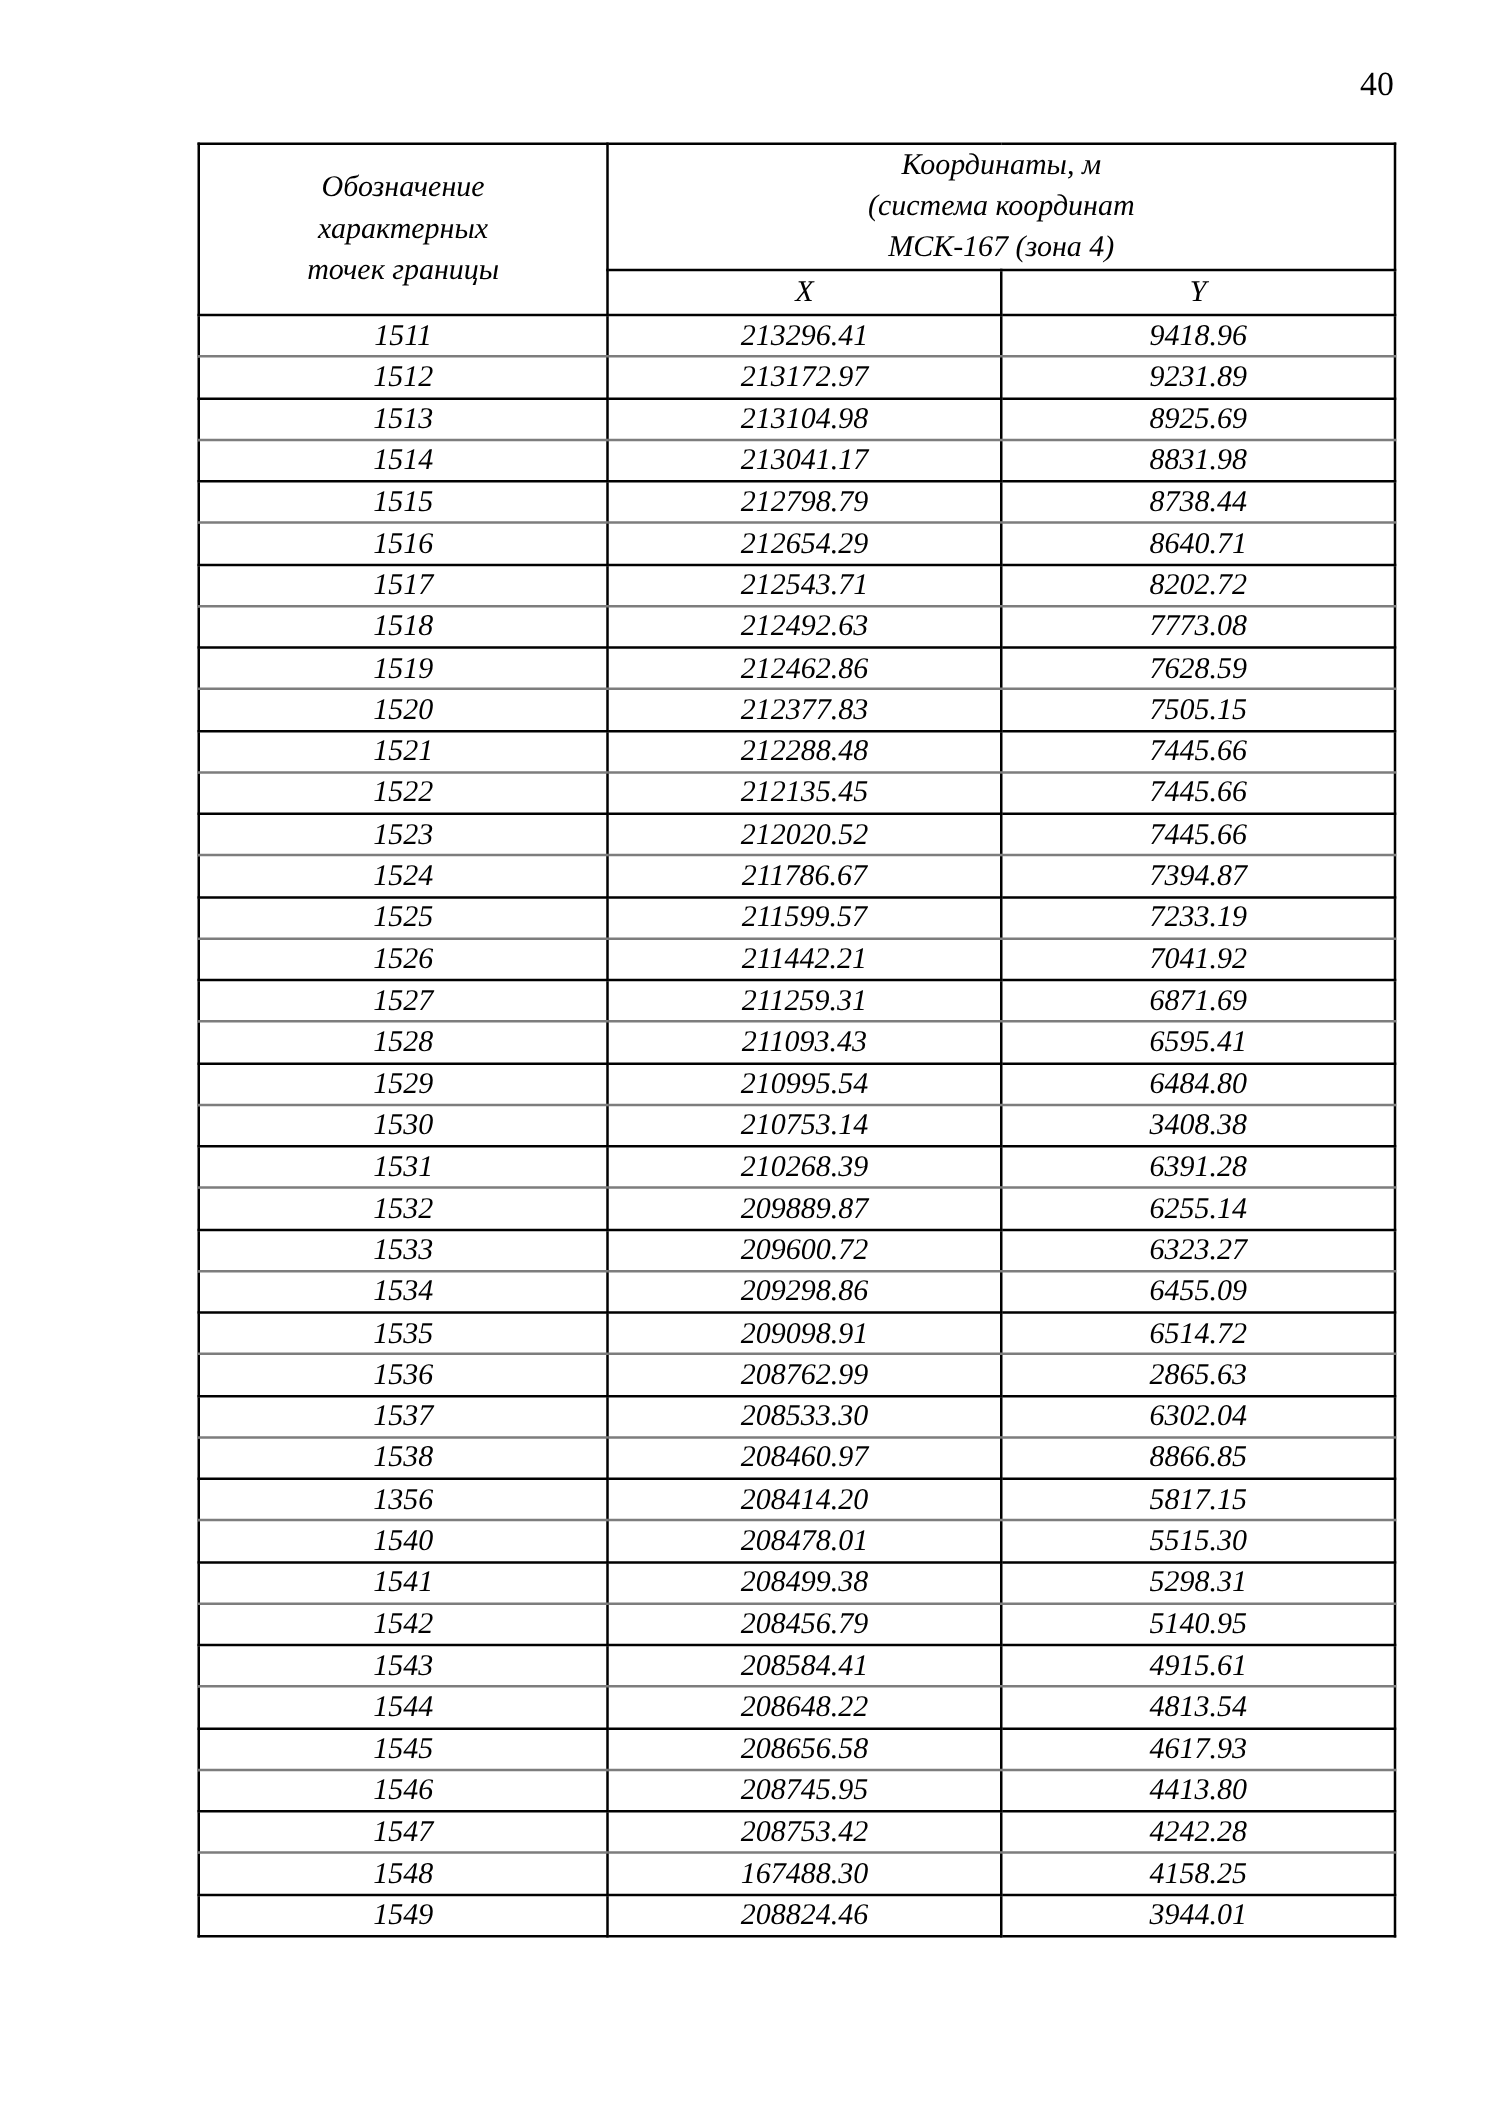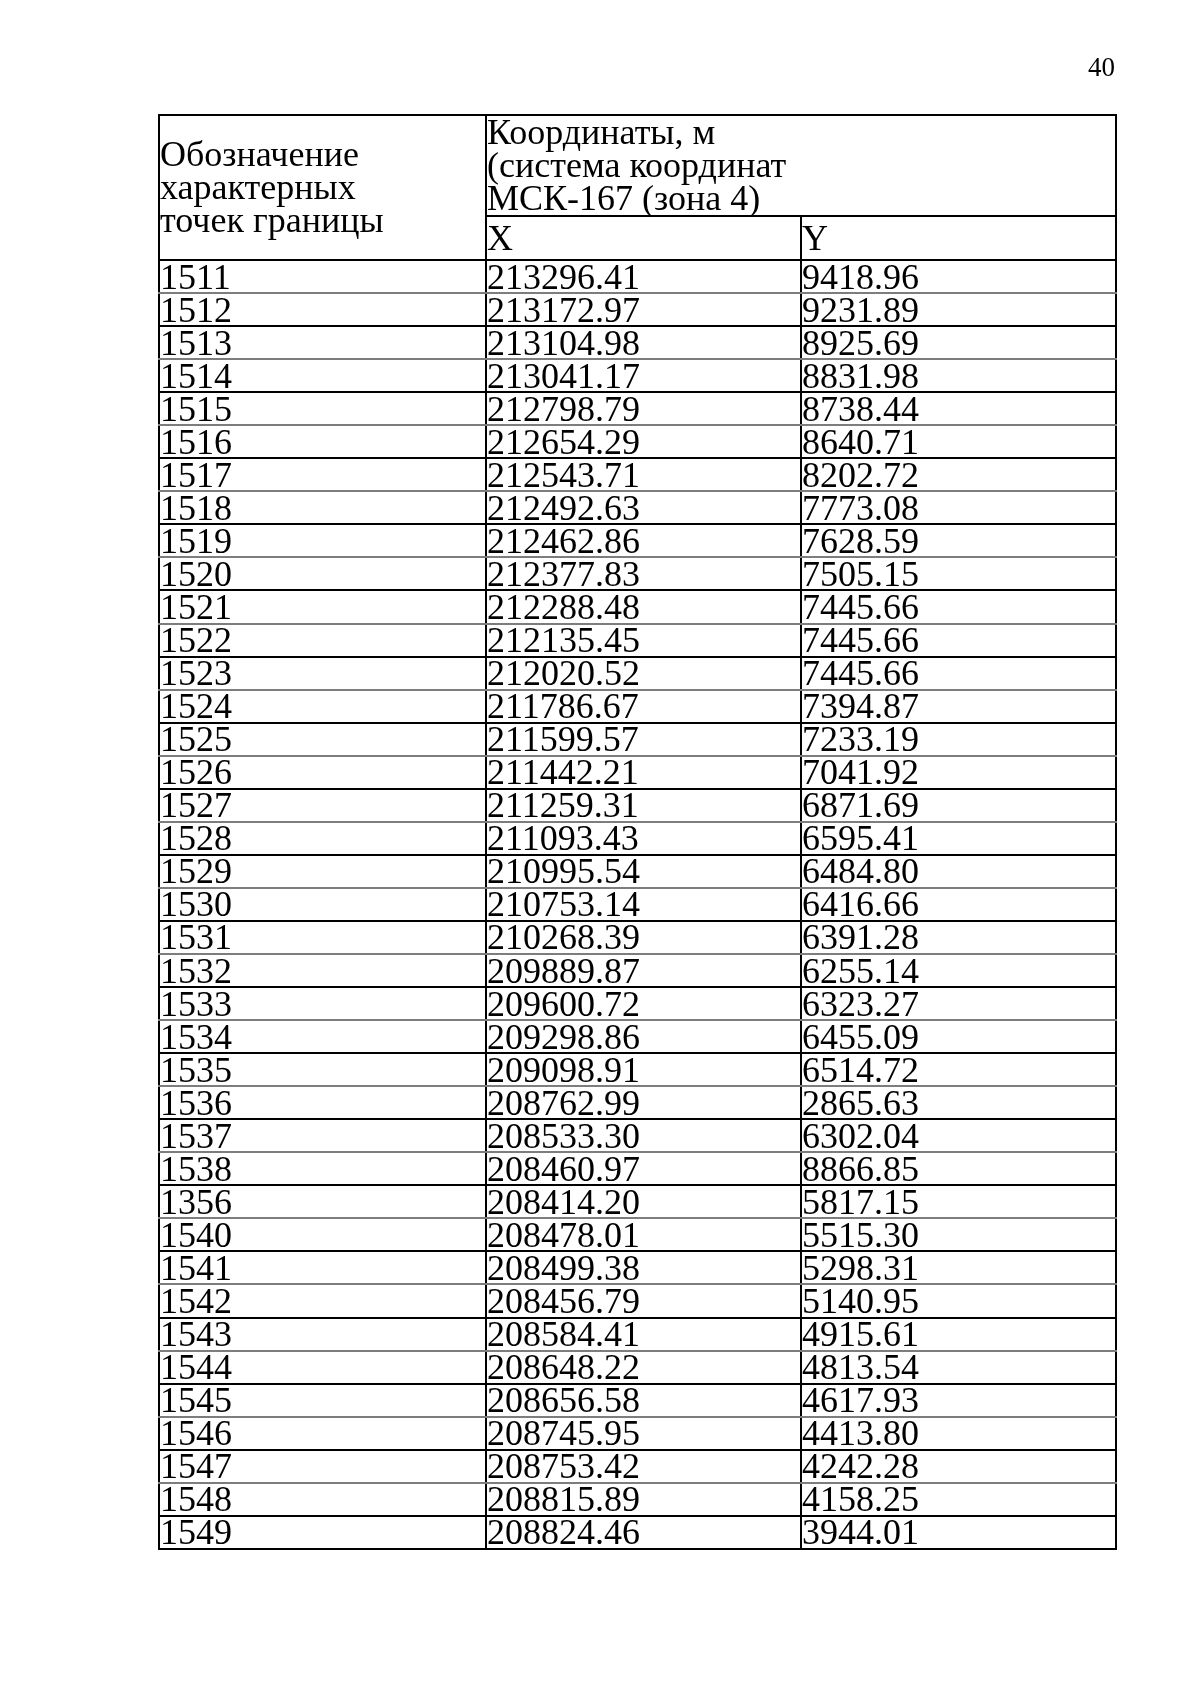--- a/index.html
+++ b/index.html
@@ -26,21 +26,23 @@
     line-height: 30px;
   }
   table.coords {
     position: absolute;
     left: 158px;
     top: 114px;
     width: 957px;
     height: 1436px;
     border-collapse: collapse;
     table-layout: fixed;
-    font-size: 36px;
+    font-size: 24px;
+    text-align: center;
+    font-style: italic;
   }
   table.coords td {
     border: 2px solid #000000;
     padding: 0;
     vertical-align: middle;
     overflow: hidden;
   }
   tr.title-row { height: 98px; }
   tr.xy-row   { height: 36px; }
   .hdr-line { line-height: 33px; white-space: nowrap; }
@@ -172,21 +174,21 @@
           <td>6595.41</td>
         </tr>
         <tr>
           <td>1529</td>
           <td>210995.54</td>
           <td>6484.80</td>
         </tr>
         <tr>
           <td>1530</td>
           <td>210753.14</td>
-          <td>6416.66</td>
+          <td>3408.38</td>
         </tr>
         <tr>
           <td>1531</td>
           <td>210268.39</td>
           <td>6391.28</td>
         </tr>
         <tr>
           <td>1532</td>
           <td>209889.87</td>
           <td>6255.14</td>
@@ -261,21 +263,21 @@
           <td>208745.95</td>
           <td>4413.80</td>
         </tr>
         <tr>
           <td>1547</td>
           <td>208753.42</td>
           <td>4242.28</td>
         </tr>
         <tr>
           <td>1548</td>
-          <td>208815.89</td>
+          <td>167488.30</td>
           <td>4158.25</td>
         </tr>
         <tr>
           <td>1549</td>
           <td>208824.46</td>
           <td>3944.01</td>
         </tr>
       </tbody>
   </table>
 

